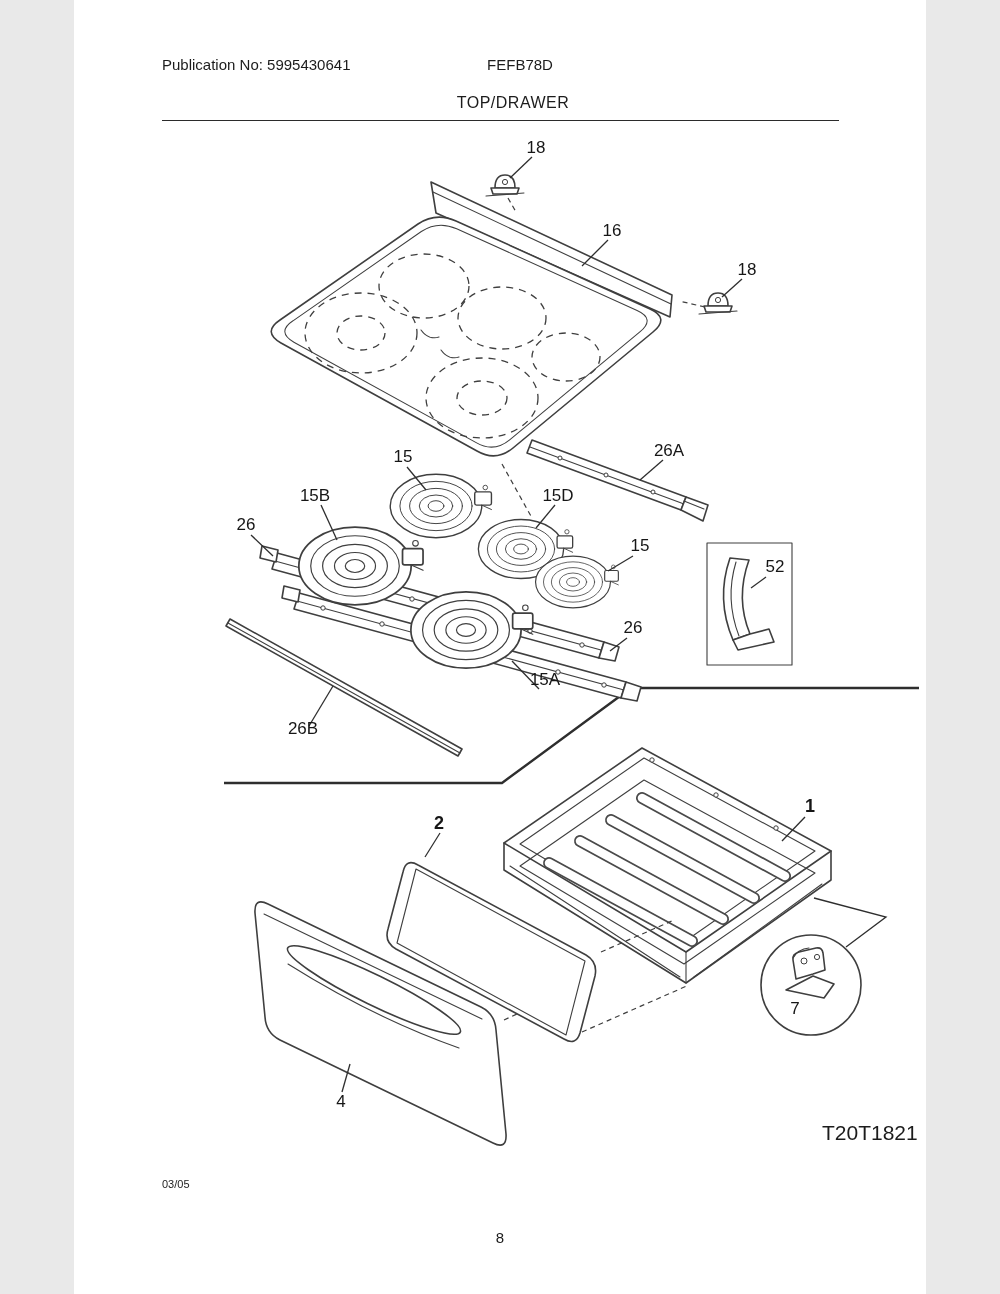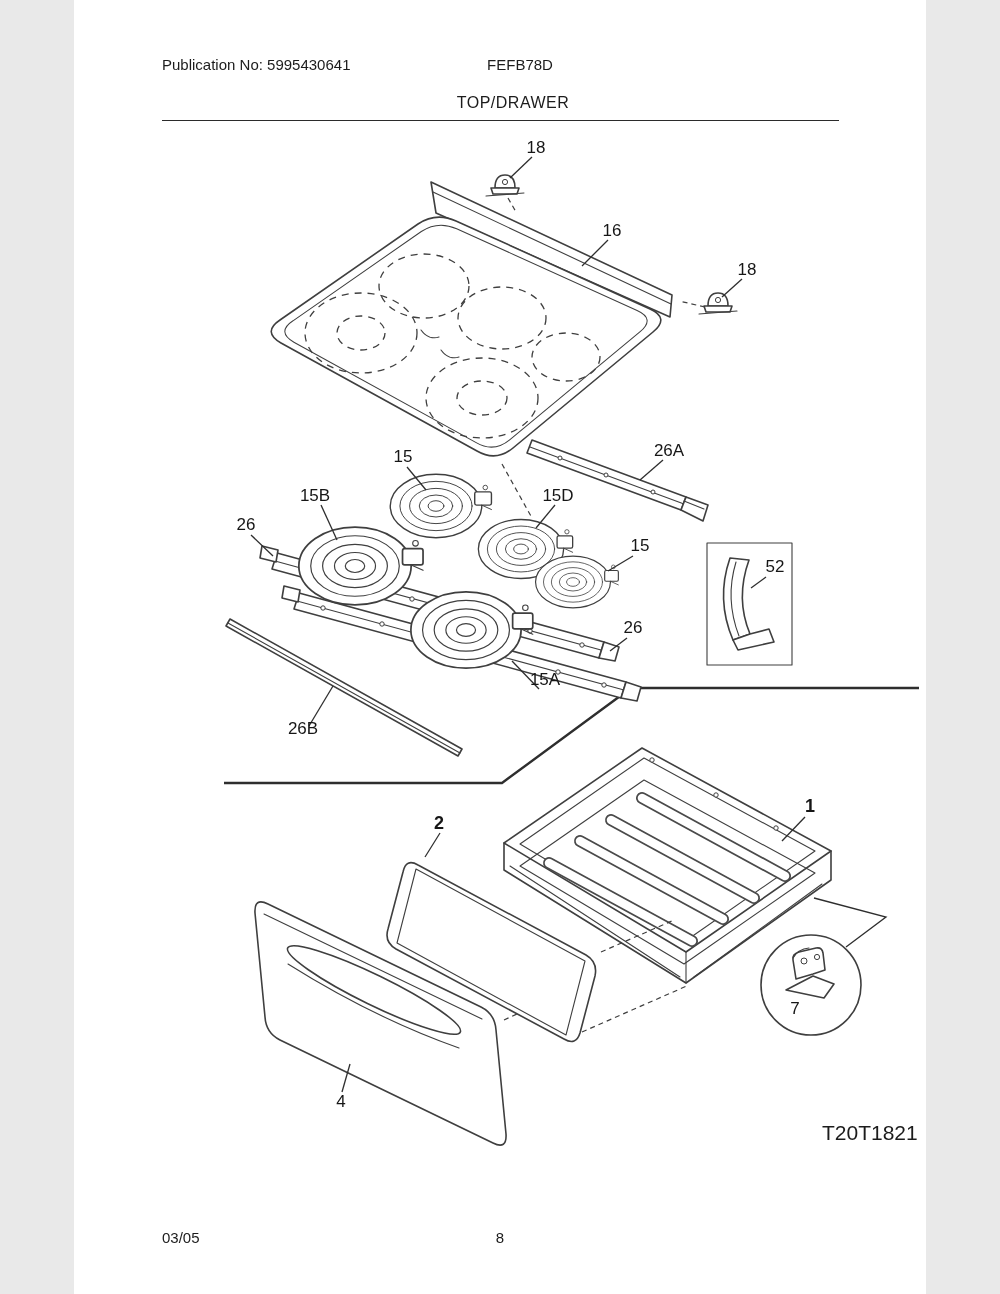--- a/index.html
+++ b/index.html
@@ -6,21 +6,21 @@
   .page{
     position:relative;width:852px;height:1294px;margin:0 auto;
     background:#ffffff;overflow:hidden;
     font-family:"Liberation Sans",sans-serif;color:#1c1c1c;
   }
   .pub{position:absolute;left:88px;top:56px;font-size:15px;}
   .model{position:absolute;left:0;right:0;top:56px;text-align:center;font-size:15px;margin-left:40px;}
   .section-title{position:absolute;left:0;right:0;top:94px;text-align:center;font-size:16px;letter-spacing:.5px;margin-left:26px;}
   .rule{position:absolute;left:88px;right:87px;top:120px;border-top:1.6px solid #2b2b2b;height:0;}
   .drawing-code{position:absolute;left:740px;top:1121px;font-size:21px;margin-left:8px;}
-  .footer-date{position:absolute;left:88px;top:1229px;font-size:15px;}
+  .footer-date{position:absolute;left:88px;top:1178px;font-size:11px;}
   .footer-page{position:absolute;left:0;right:0;top:1229px;text-align:center;font-size:15px;}
   svg.diagram{position:absolute;left:0;top:0;}
 
   .ln{fill:none;stroke:#3f3f3f;stroke-width:1.6;stroke-linecap:round;stroke-linejoin:round;}
   .thin{stroke-width:1.1;}
   .wfill{fill:#ffffff;}
   .dashB{fill:none;stroke:#3f3f3f;stroke-width:1.3;stroke-dasharray:7 6;}
   .dash{fill:none;stroke:#3f3f3f;stroke-width:1.2;stroke-dasharray:5 4;}
   .lead{fill:none;stroke:#2e2e2e;stroke-width:1.3;}
   .divider{fill:none;stroke:#2e2e2e;stroke-width:2.4;stroke-linejoin:round;}

